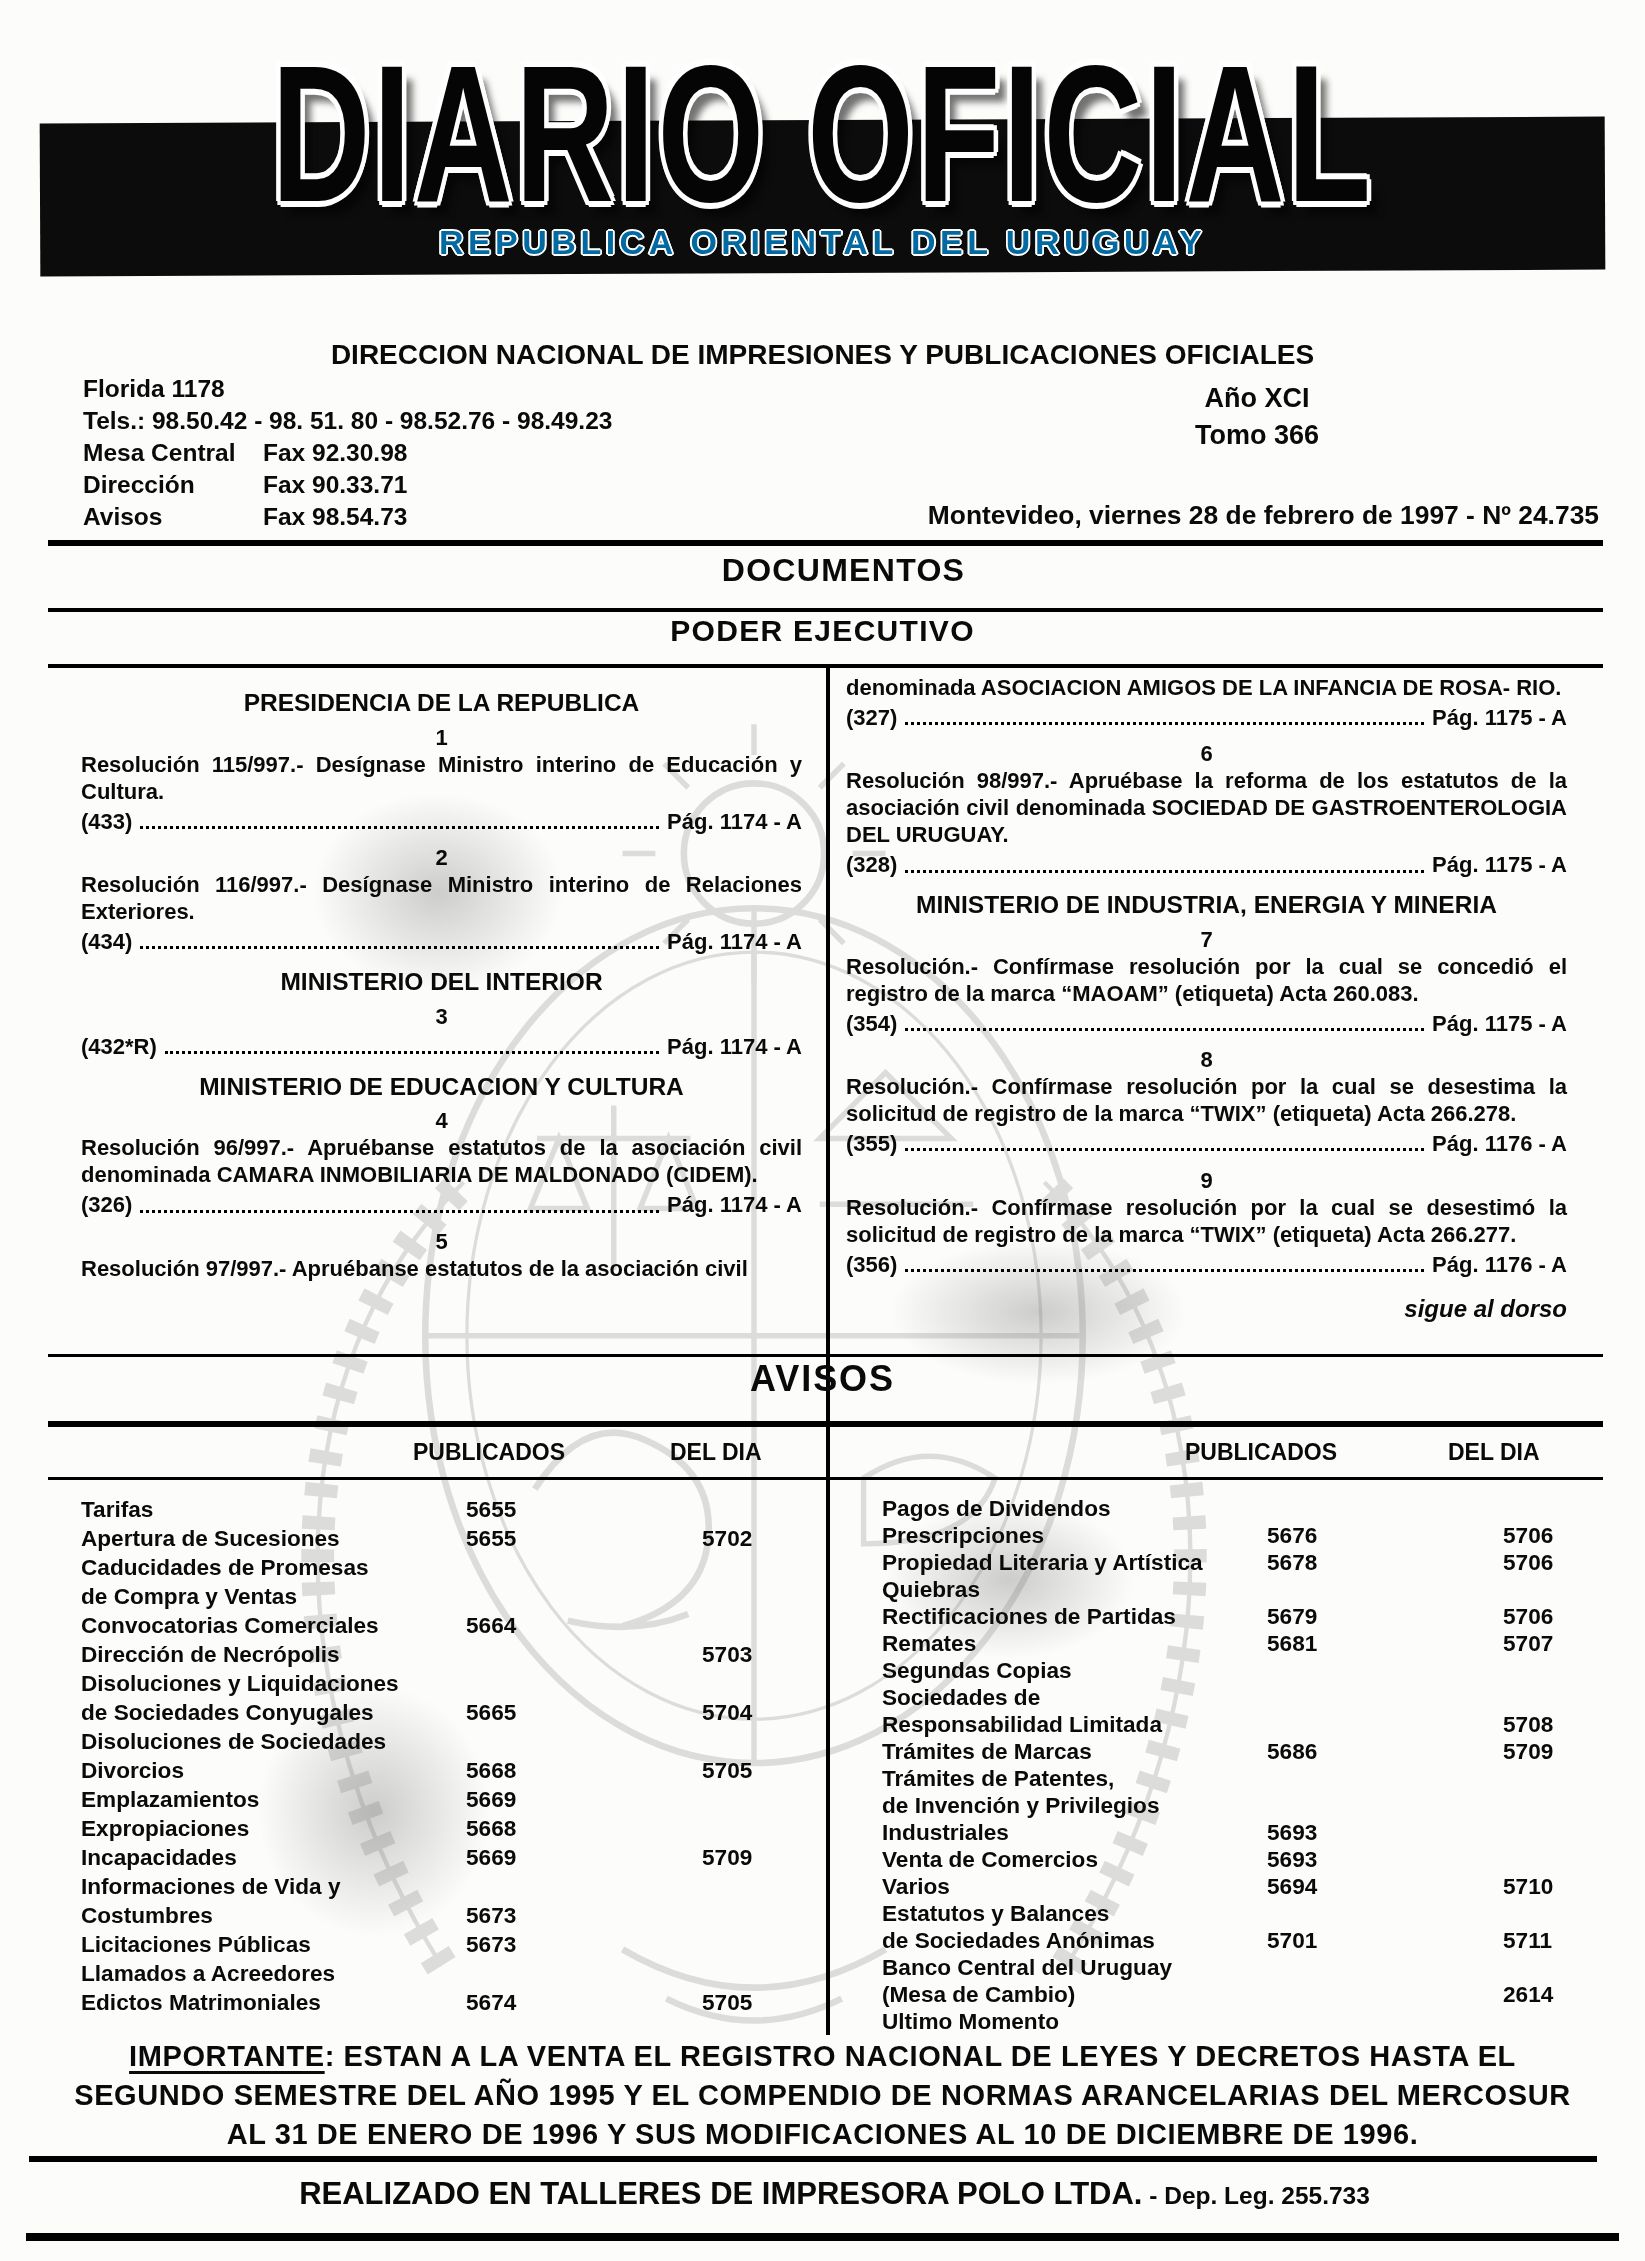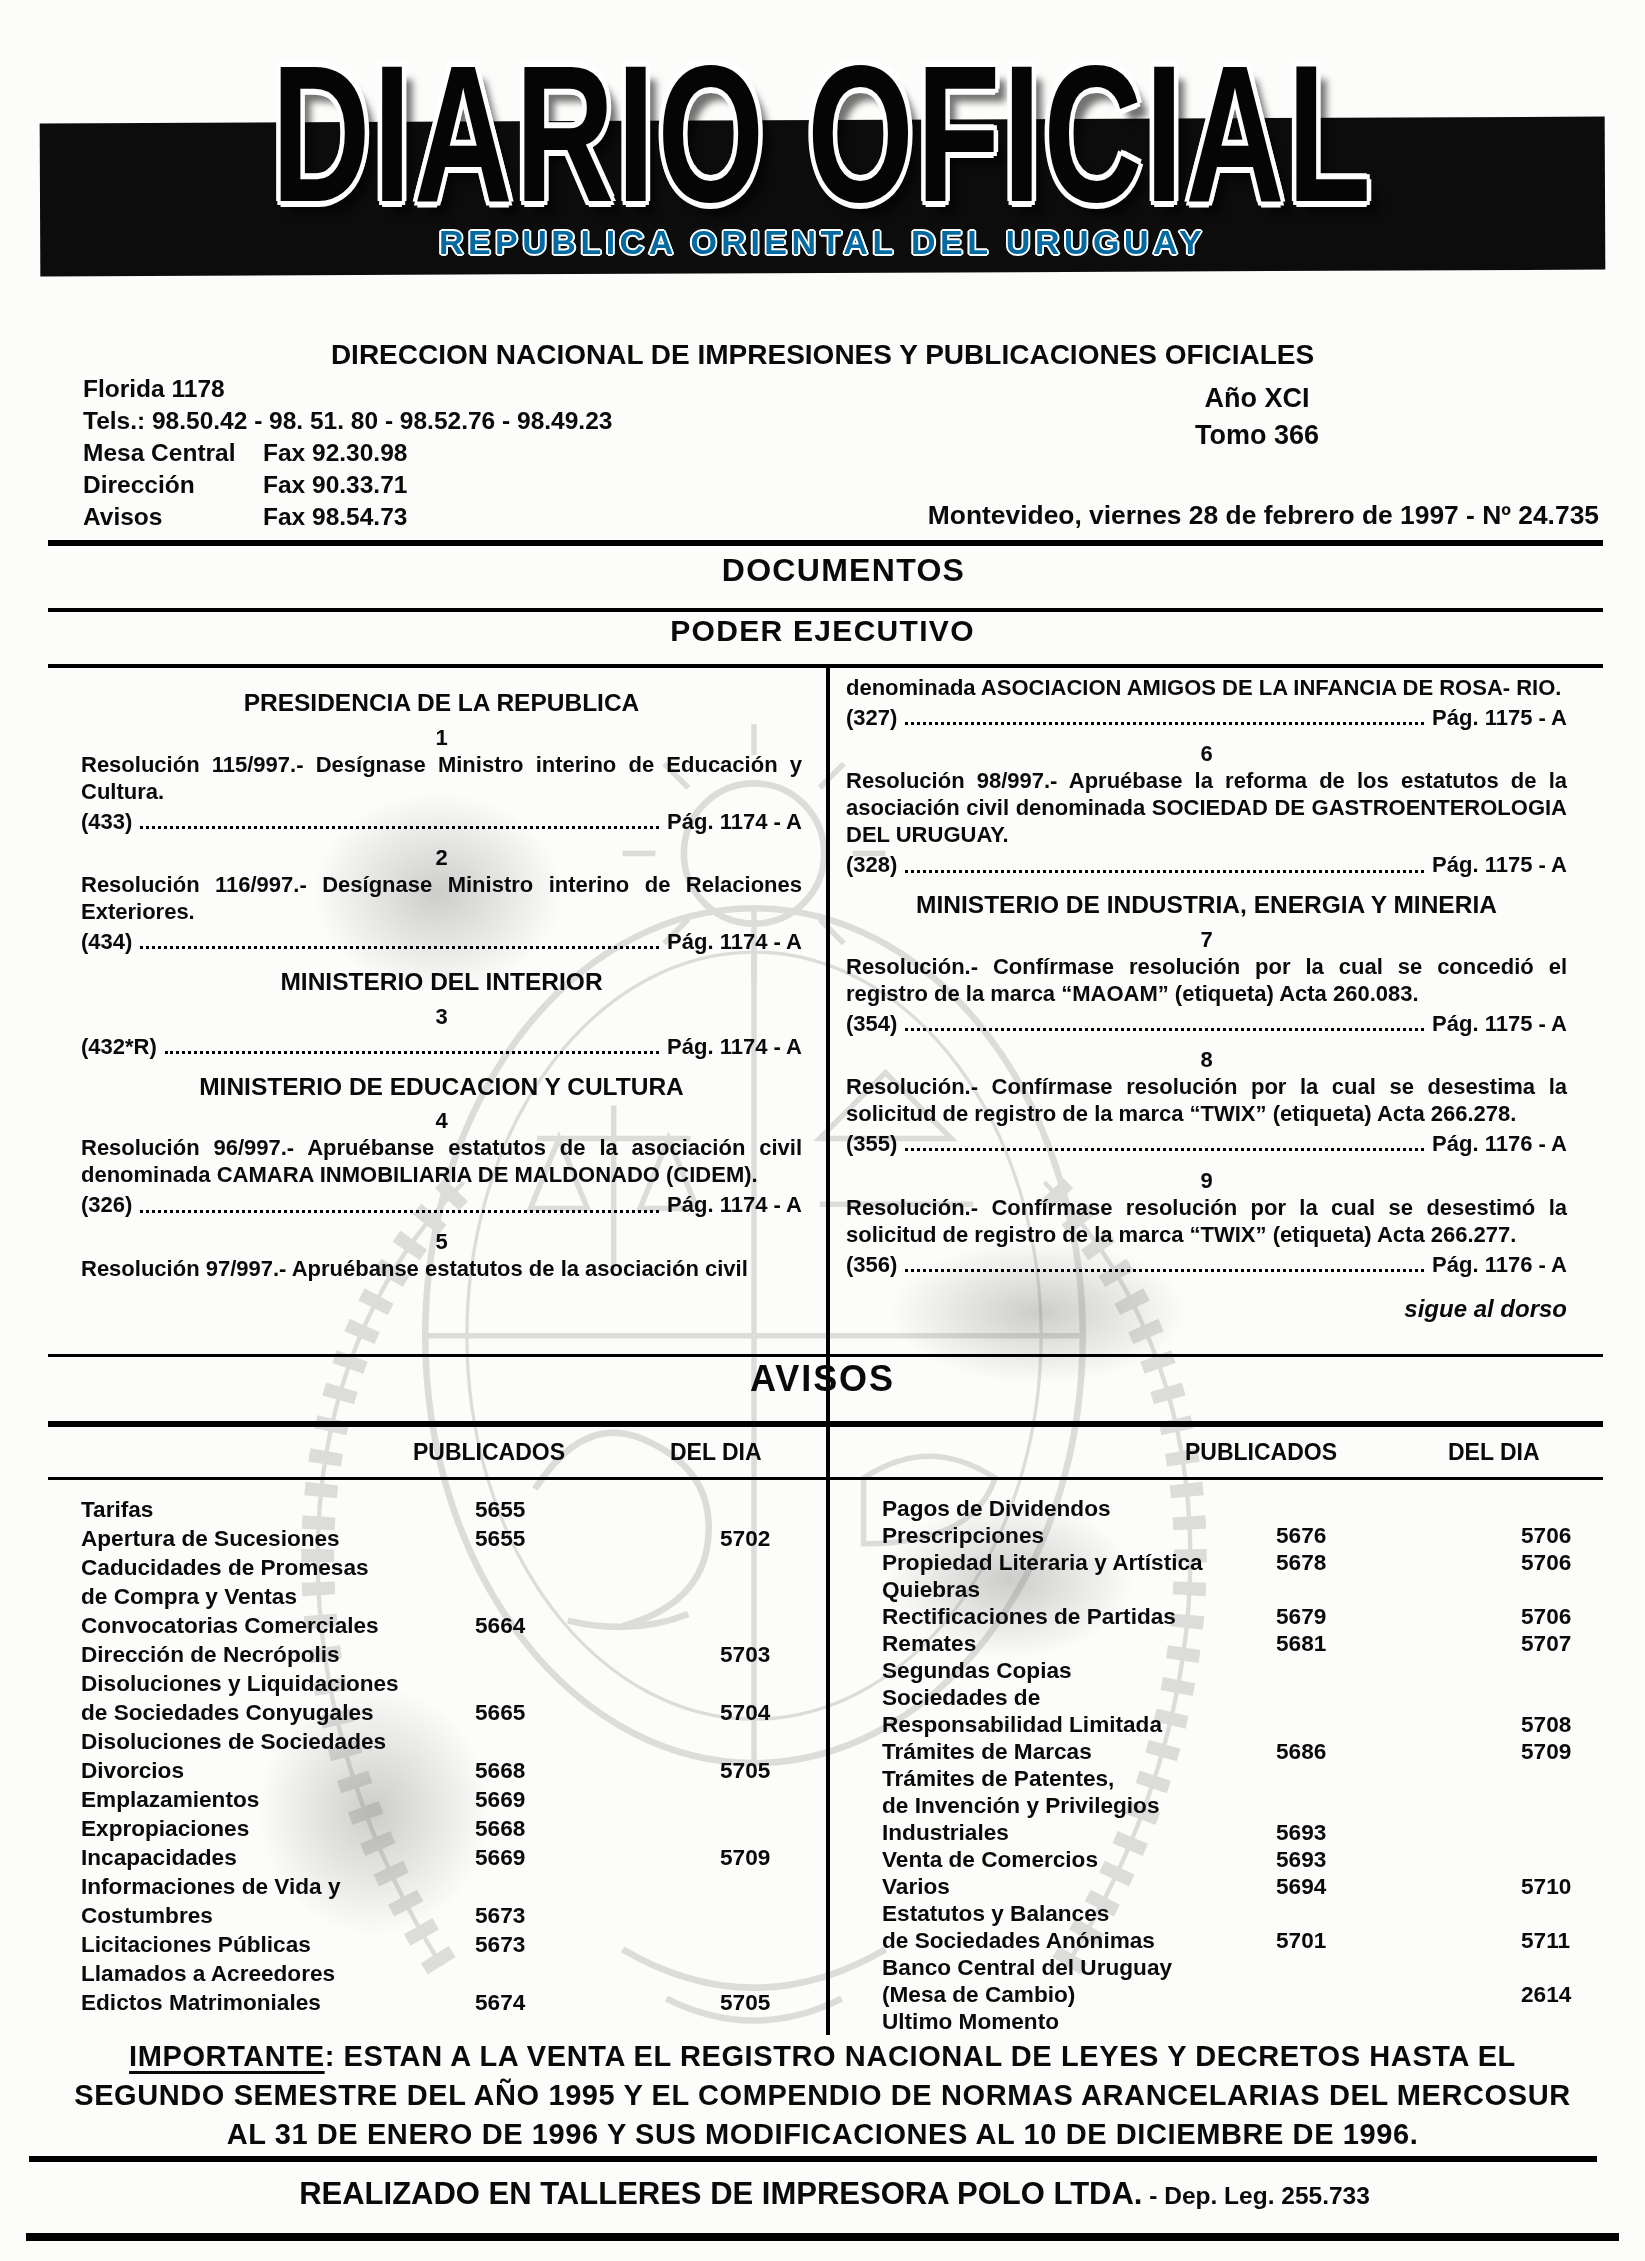--- a/index.html
+++ b/index.html
@@ -40,21 +40,21 @@
   .toc-num{text-align:center;font-size:22px;line-height:26px;}
   .toc-text{font-size:22px;line-height:27px;text-align:justify;}
   .toc-leader{display:flex;align-items:flex-end;font-size:22px;height:30px;margin-bottom:10.3px;}
   .toc-dots{flex:1;border-bottom:3.9px dotted #000;margin:0 7.7px 5.8px;}
   .toc-note{text-align:right;font-style:italic;font-size:24px;margin-top:17px;}
   
   .av-head{position:absolute;top:1439px;font-size:23px;}
   .av-col{position:absolute;width:741px;font-size:22.6px;}
   .av-left{left:81px;top:1495px;line-height:29px;}
   .av-right{left:846px;top:1495px;line-height:27px;margin-left:36px;}
-  .av-row{display:grid;grid-template-columns:385px 236px auto;gap:9px;}
+  .av-row{display:grid;grid-template-columns:385px 236px auto;}
   .av-pub,.av-dia{text-align:left;}
   
   .importante{position:absolute;left:58px;top:2037px;width:1529px;text-align:center;
               font-size:29px;line-height:39px;letter-spacing:0.6px;}
   .importante u{text-underline-offset:5.2px;text-decoration-thickness:3.2px;}
   .printer{position:absolute;left:0;top:2176px;width:100%;text-align:center;font-size:31px;padding-left:12px;}
   .printer .dep{font-size:24.5px;}
   
   .wm{position:absolute;left:206px;top:722px;width:1096px;height:1315px;opacity:.17;}
   .blob{position:absolute;border-radius:50%;

